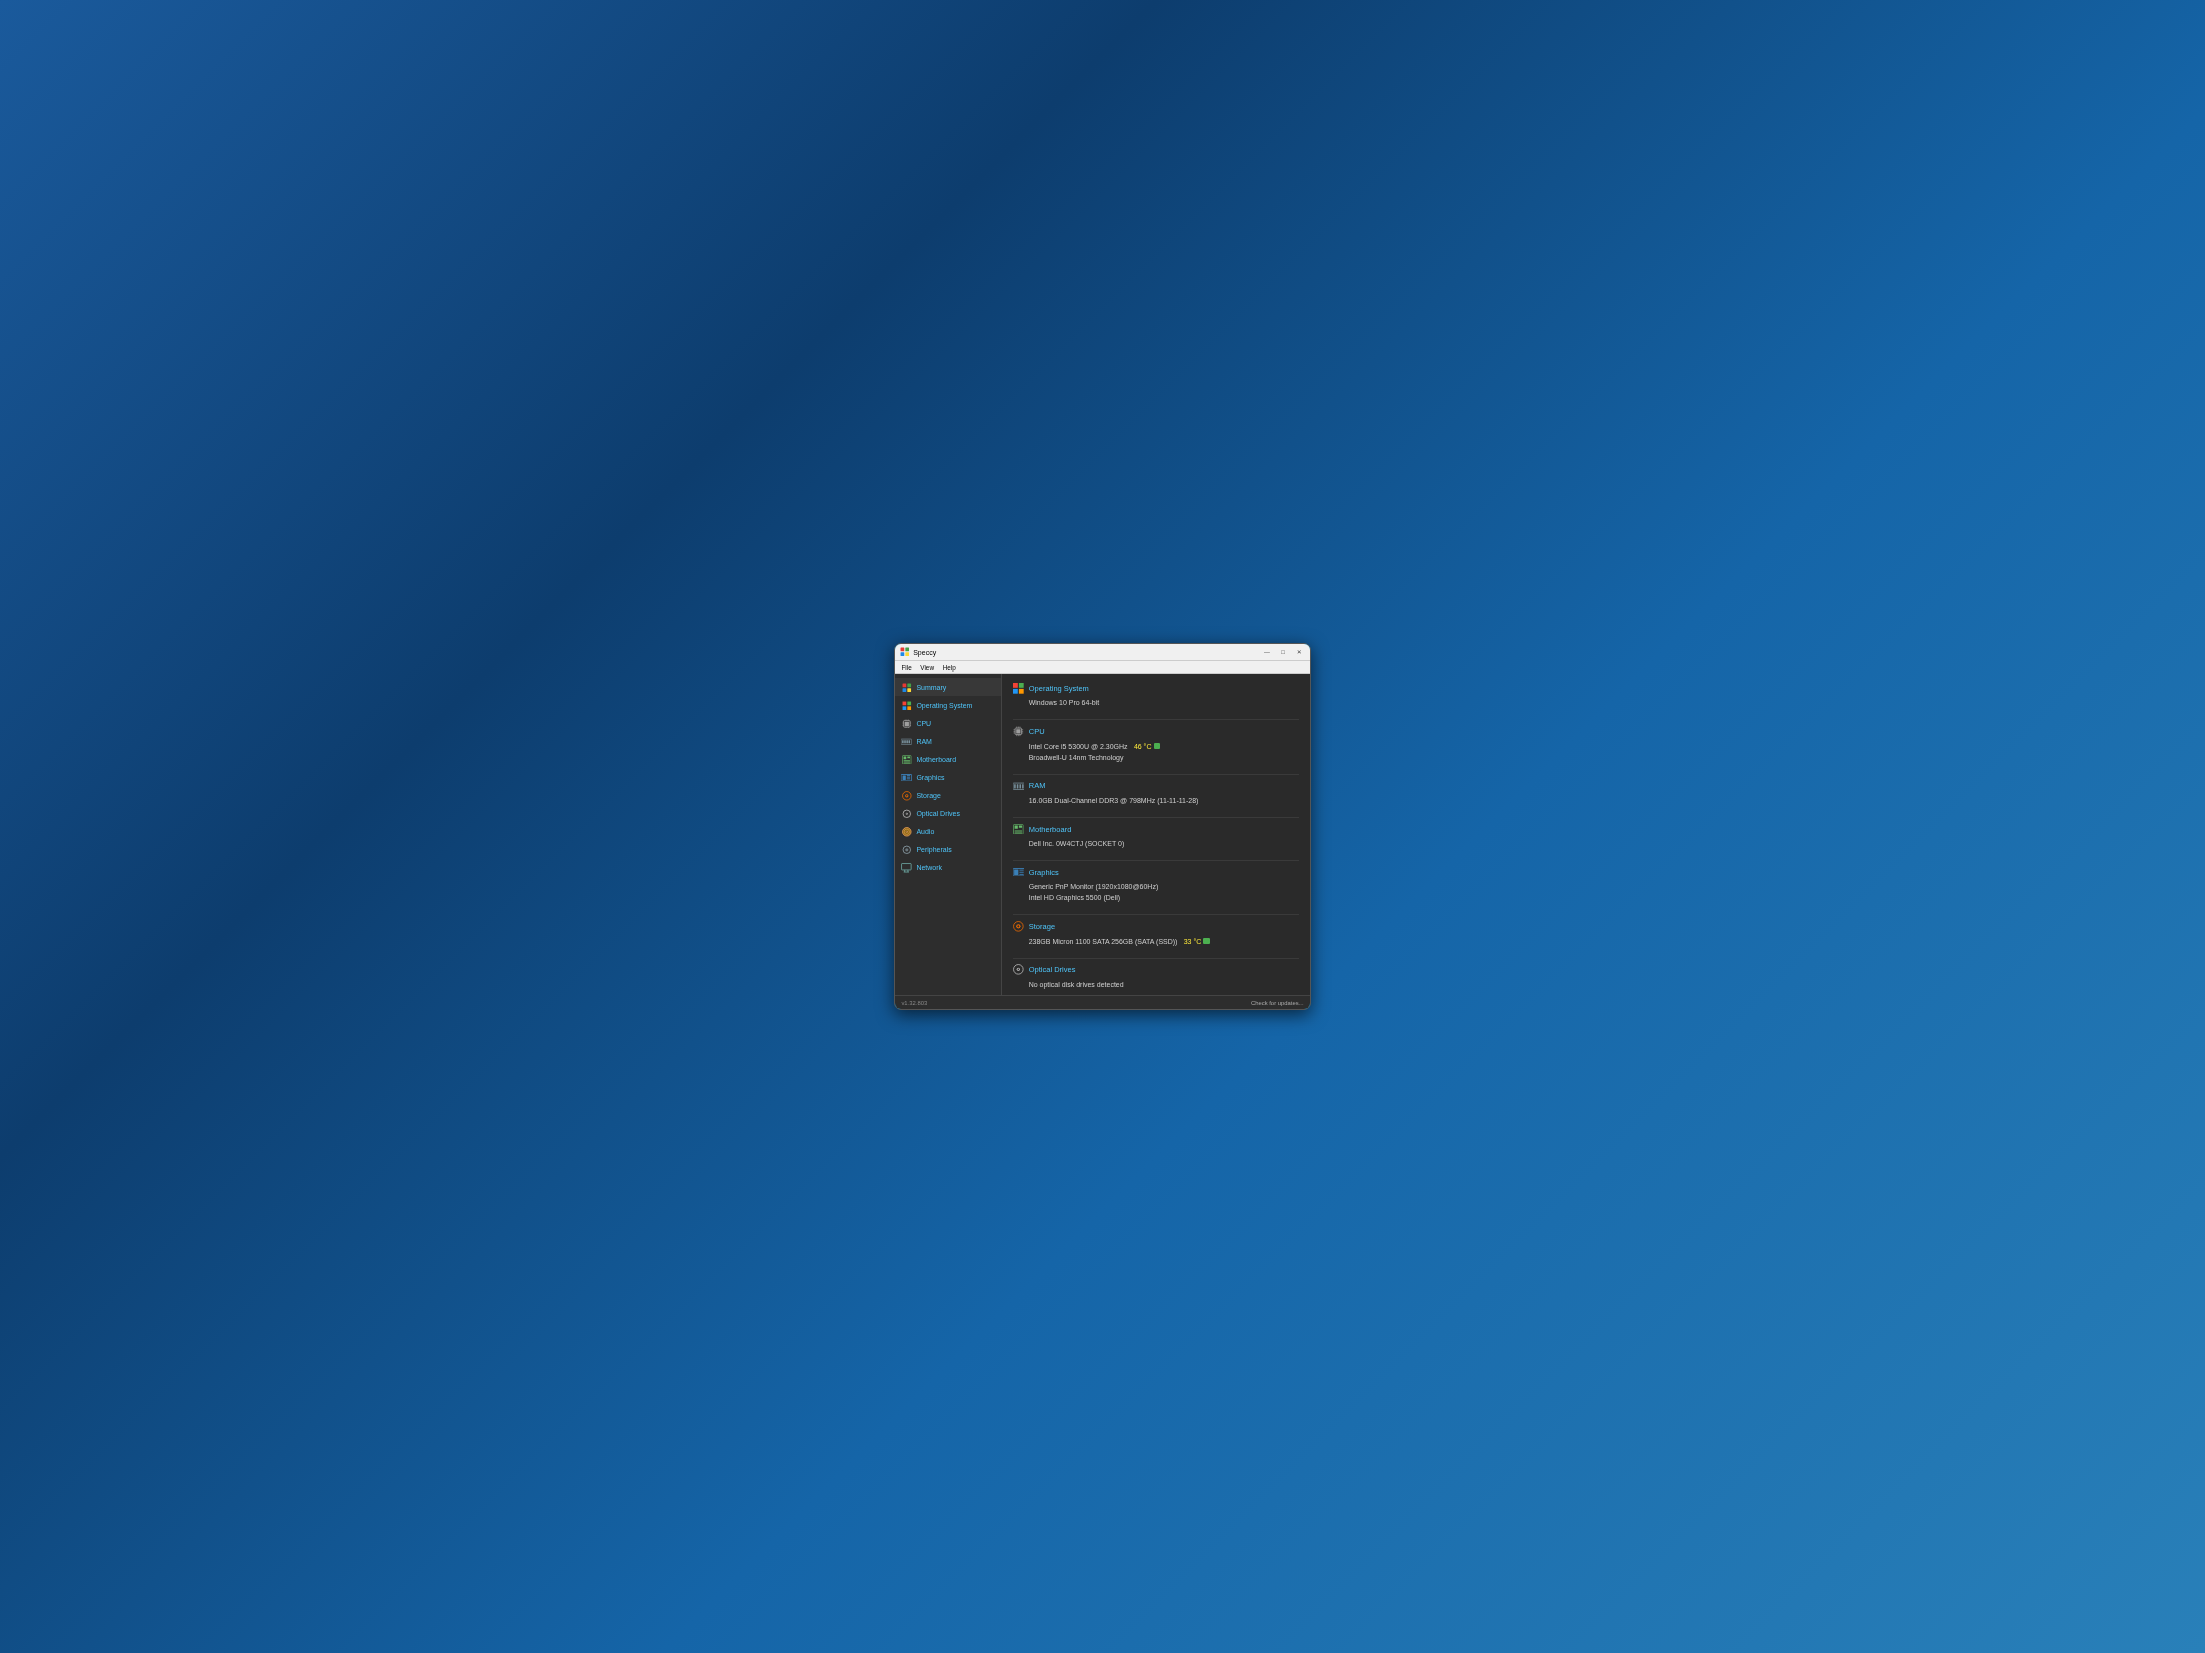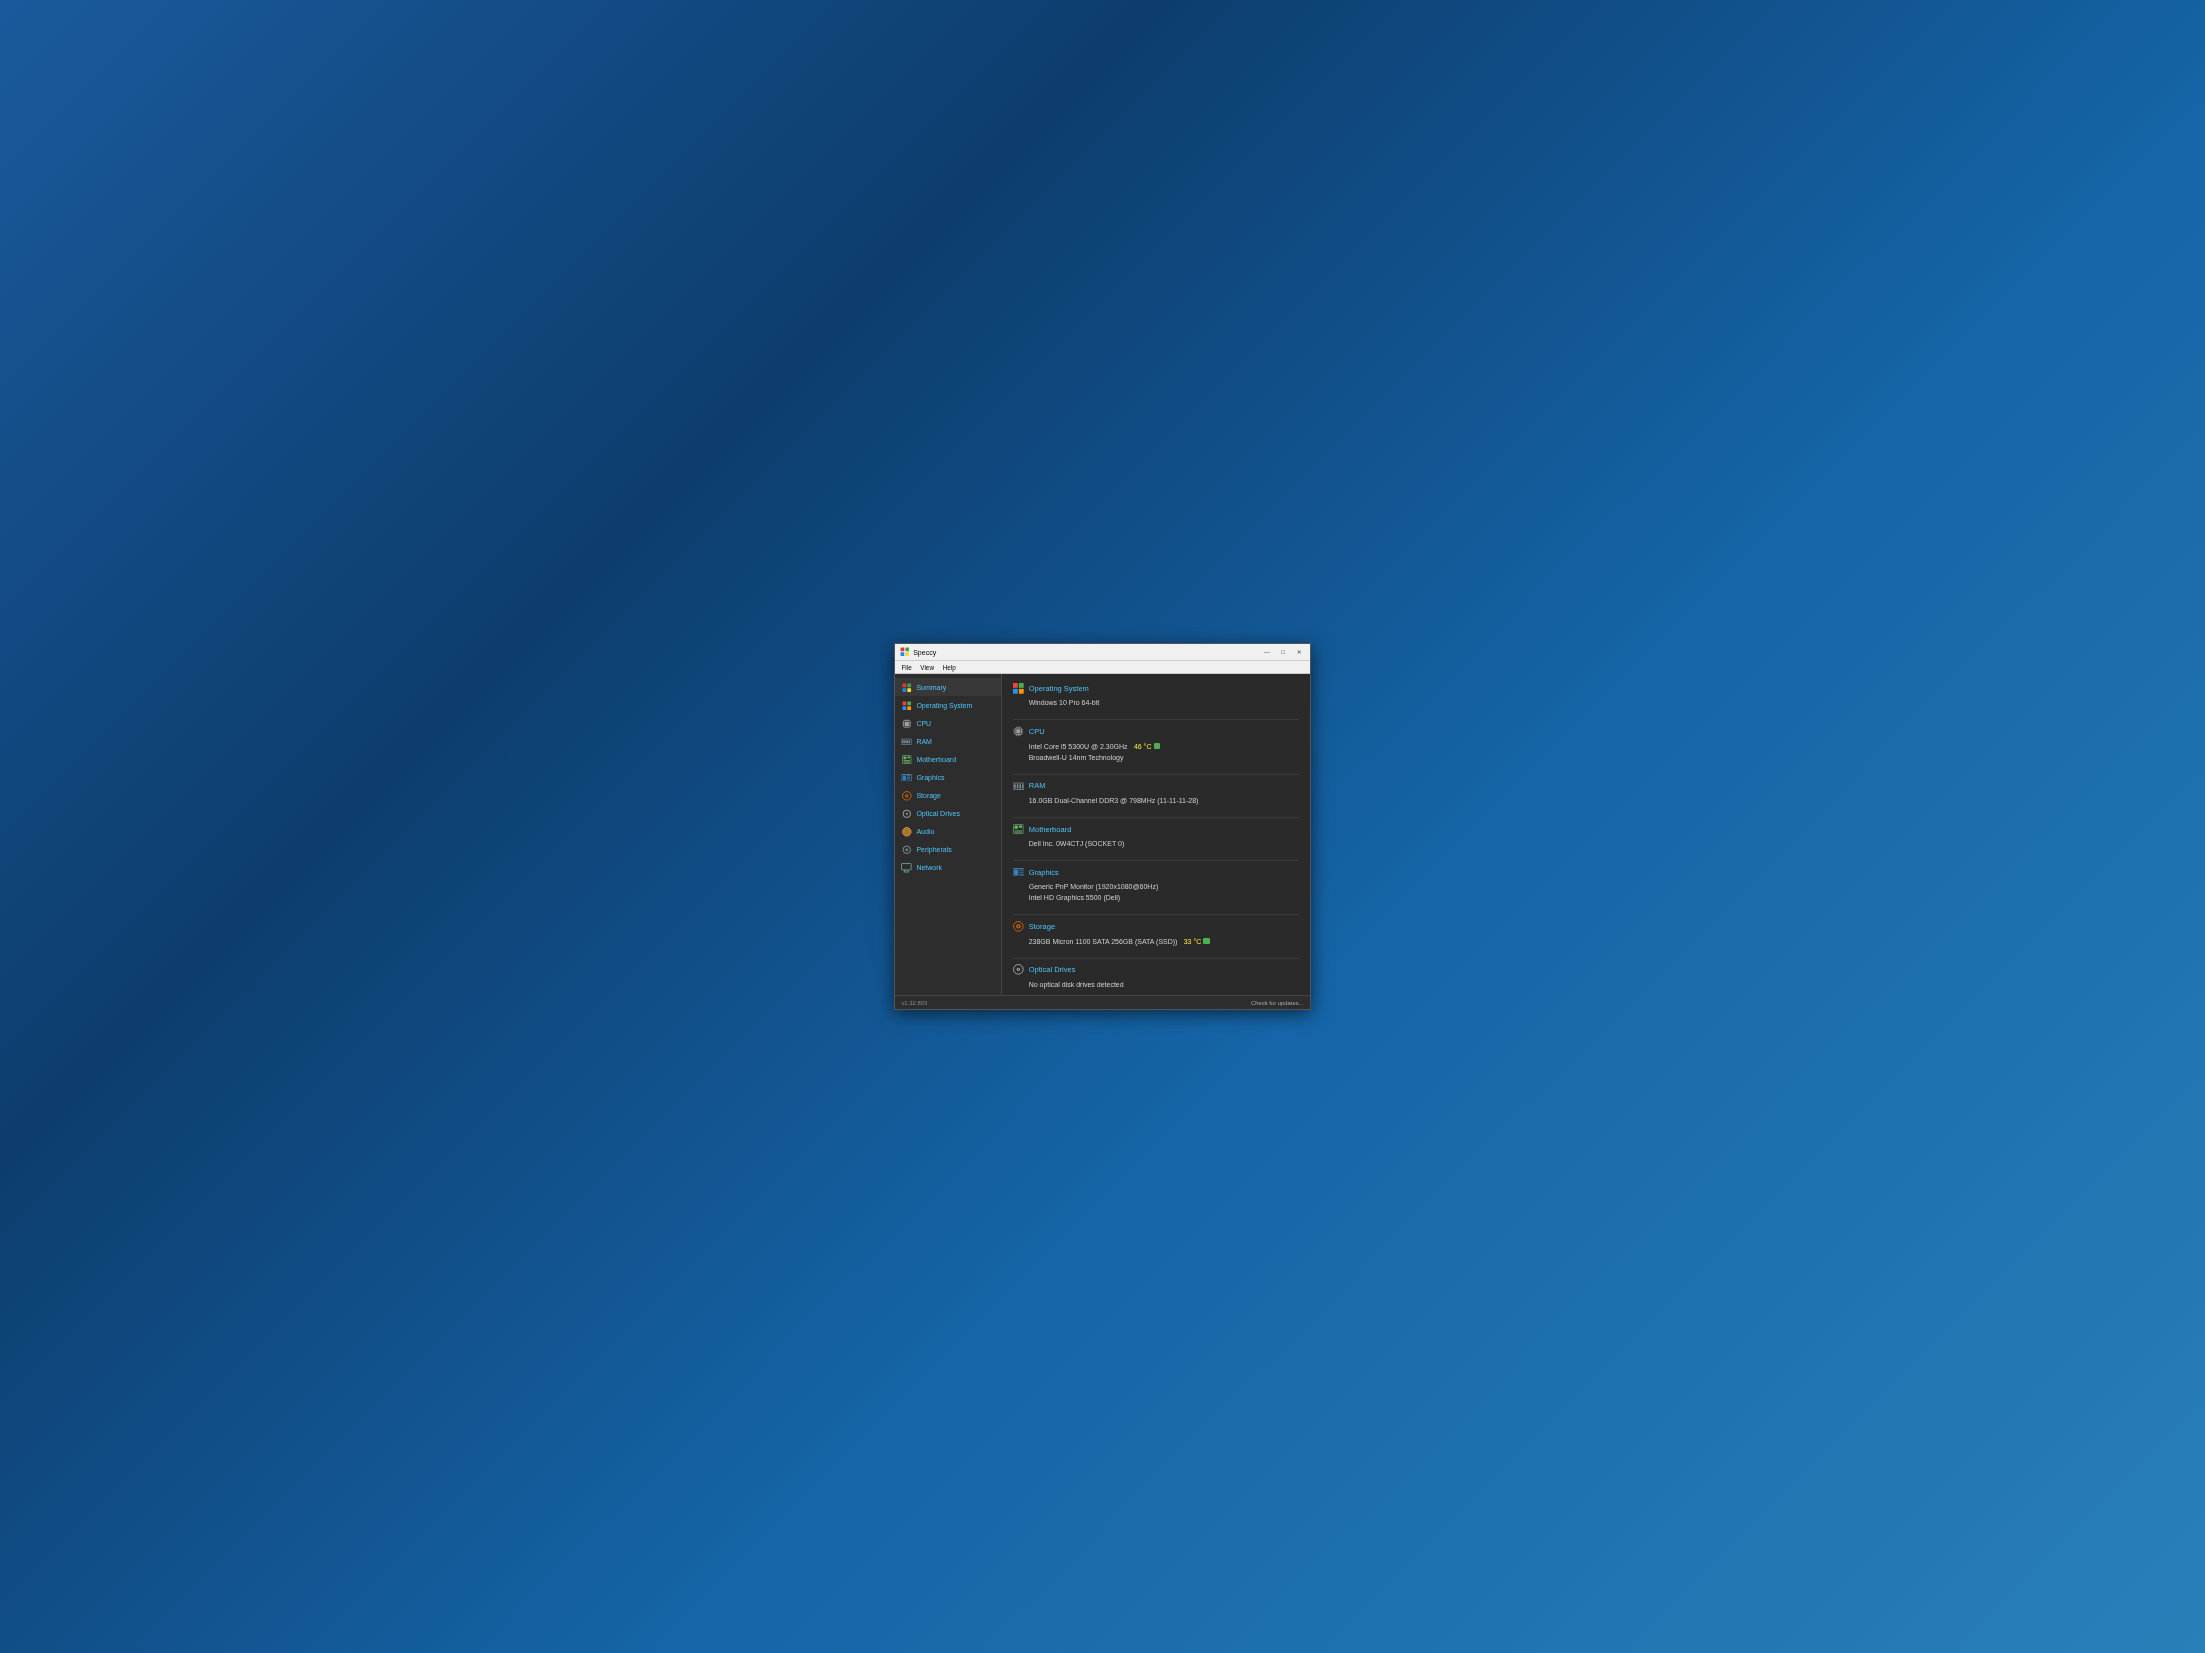--- a/index.html
+++ b/index.html
@@ -11,21 +11,21 @@
       display: flex;
       align-items: center;
       justify-content: center;
       font-family: 'Segoe UI', Arial, sans-serif;
     }
 
     .window {
       width: 417px;
       background: #0ea5e9;
       border: 0.5px solid #555;
-      border-radius: 0;
+      border-radius: 7px;
       box-shadow: 0 4.3px 17px rgba(0,0,0,0.6);
       overflow: hidden;
     }
 
     
     .title-bar {
       background: #f0f0f0;
       height: 17px;
       display: flex;
       align-items: center;

